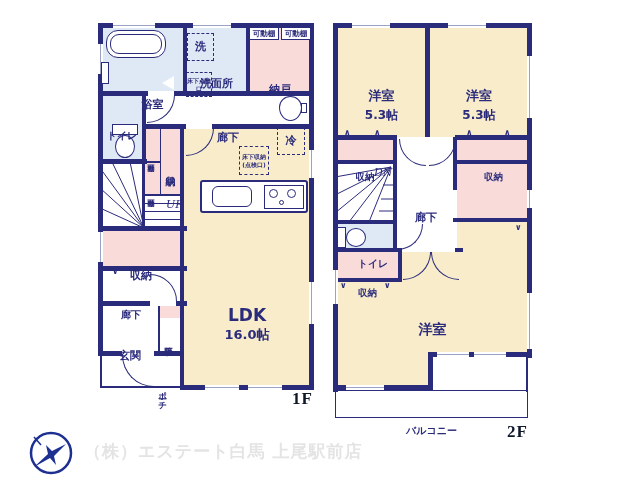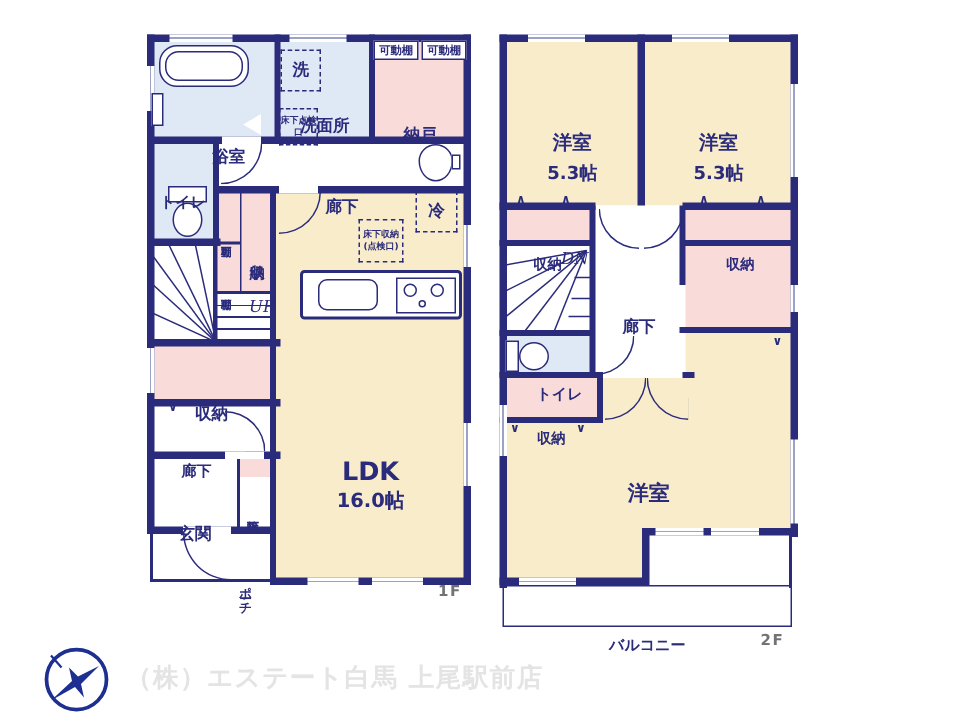--- a/index.html
+++ b/index.html
@@ -19,21 +19,21 @@
   .dash{position:absolute;border:1px dashed #2b2b7c;color:#2b2b7c;font-weight:bold;
         display:flex;align-items:center;justify-content:center;text-align:center;line-height:1.25;}
   .fix{position:absolute;background:#fff;border:1.5px solid #2b2b7c;}
   .winh{position:absolute;height:5px;background:linear-gradient(to bottom,#fff 0 2px,#9aa3c6 2px 3px,#fff 3px 5px);}
   .winv{position:absolute;width:5px;background:linear-gradient(to right,#fff 0 2px,#9aa3c6 2px 3px,#fff 3px 5px);}
   .arc{position:absolute;border:0 solid #2b2b7c;background:transparent;}
   .mark{position:absolute;color:#2b2b7c;font-size:8px;line-height:1;font-weight:bold;}
   .stairs-svg{position:absolute;}
   .updn{position:absolute;color:#2b2b7c;font-family:"DejaVu Serif","Liberation Serif",serif;
         font-style:italic;font-weight:normal;font-size:11px;}
-  .floor-tag{position:absolute;color:#737373;font-weight:bold;font-size:10px;letter-spacing:1px;}
+  .floor-tag{position:absolute;color:#0f172a;font-weight:bold;font-size:17px;letter-spacing:1px;font-family:Liberation Serif, serif;}
   #footer-text{position:absolute;left:84px;top:440px;font-size:17px;letter-spacing:1px;
         color:#e4e4e4;font-weight:bold;white-space:nowrap;}
 </style>
 </head>
 <body>
 
 <div id="page">
 
   <div class="abs blue" style="left:100px;top:25px;width:85px;height:70px"></div>
   <div class="abs blue" style="left:185px;top:25px;width:63px;height:70px"></div>

